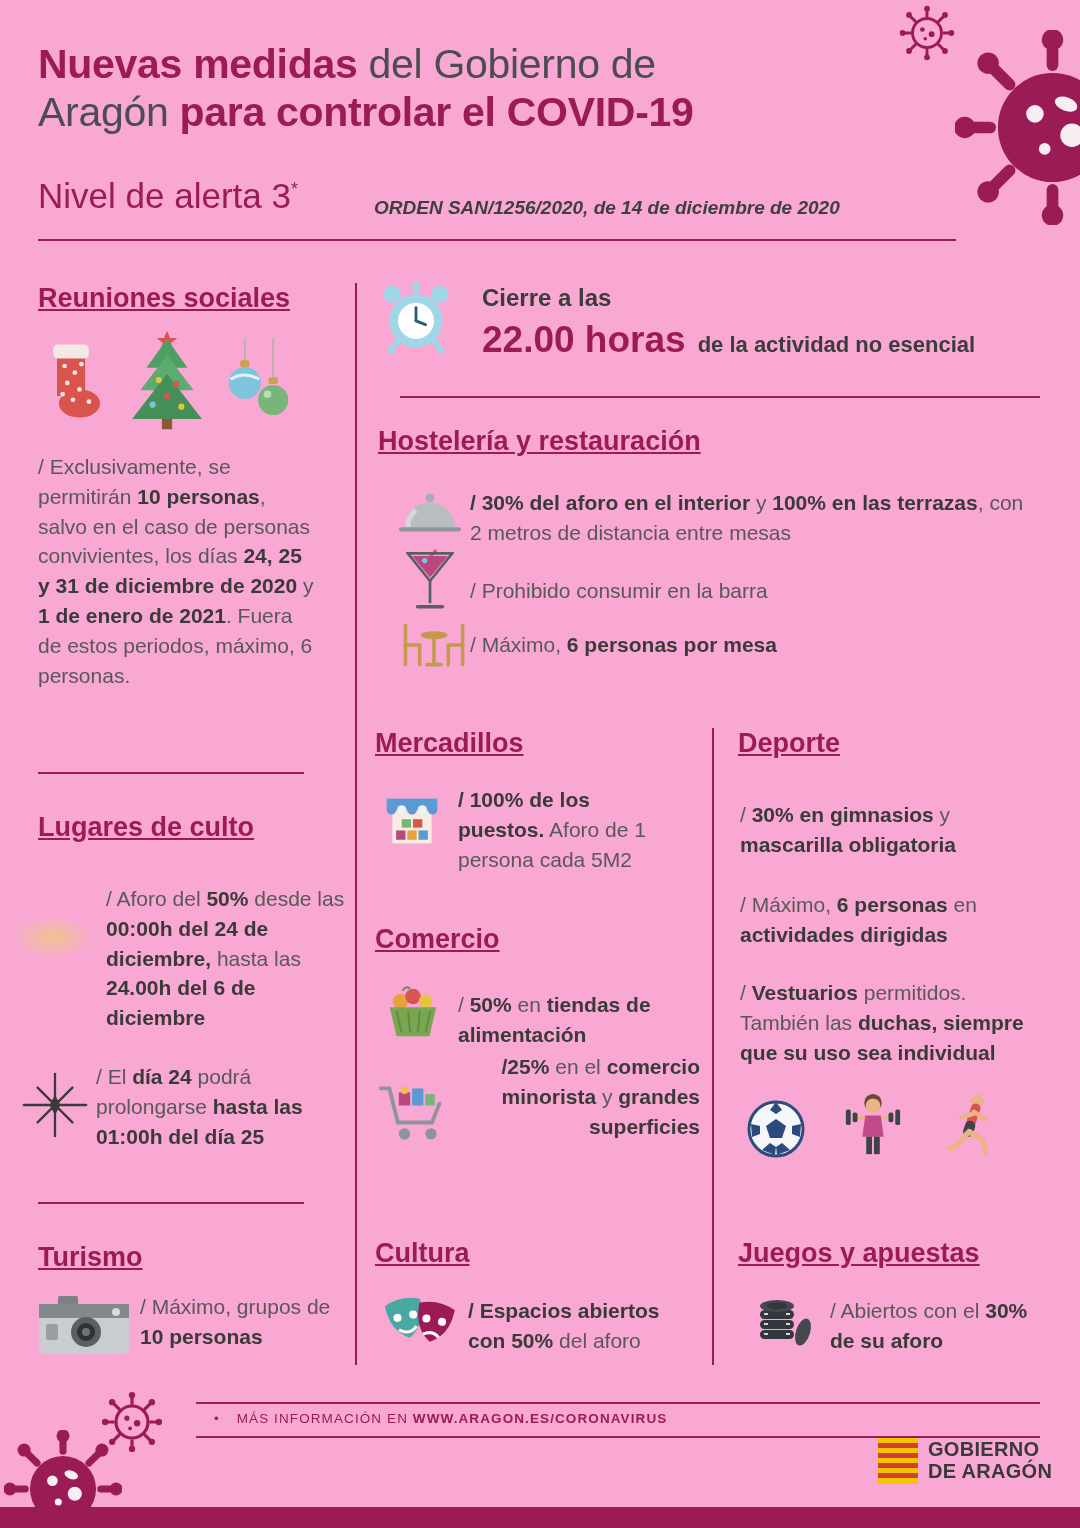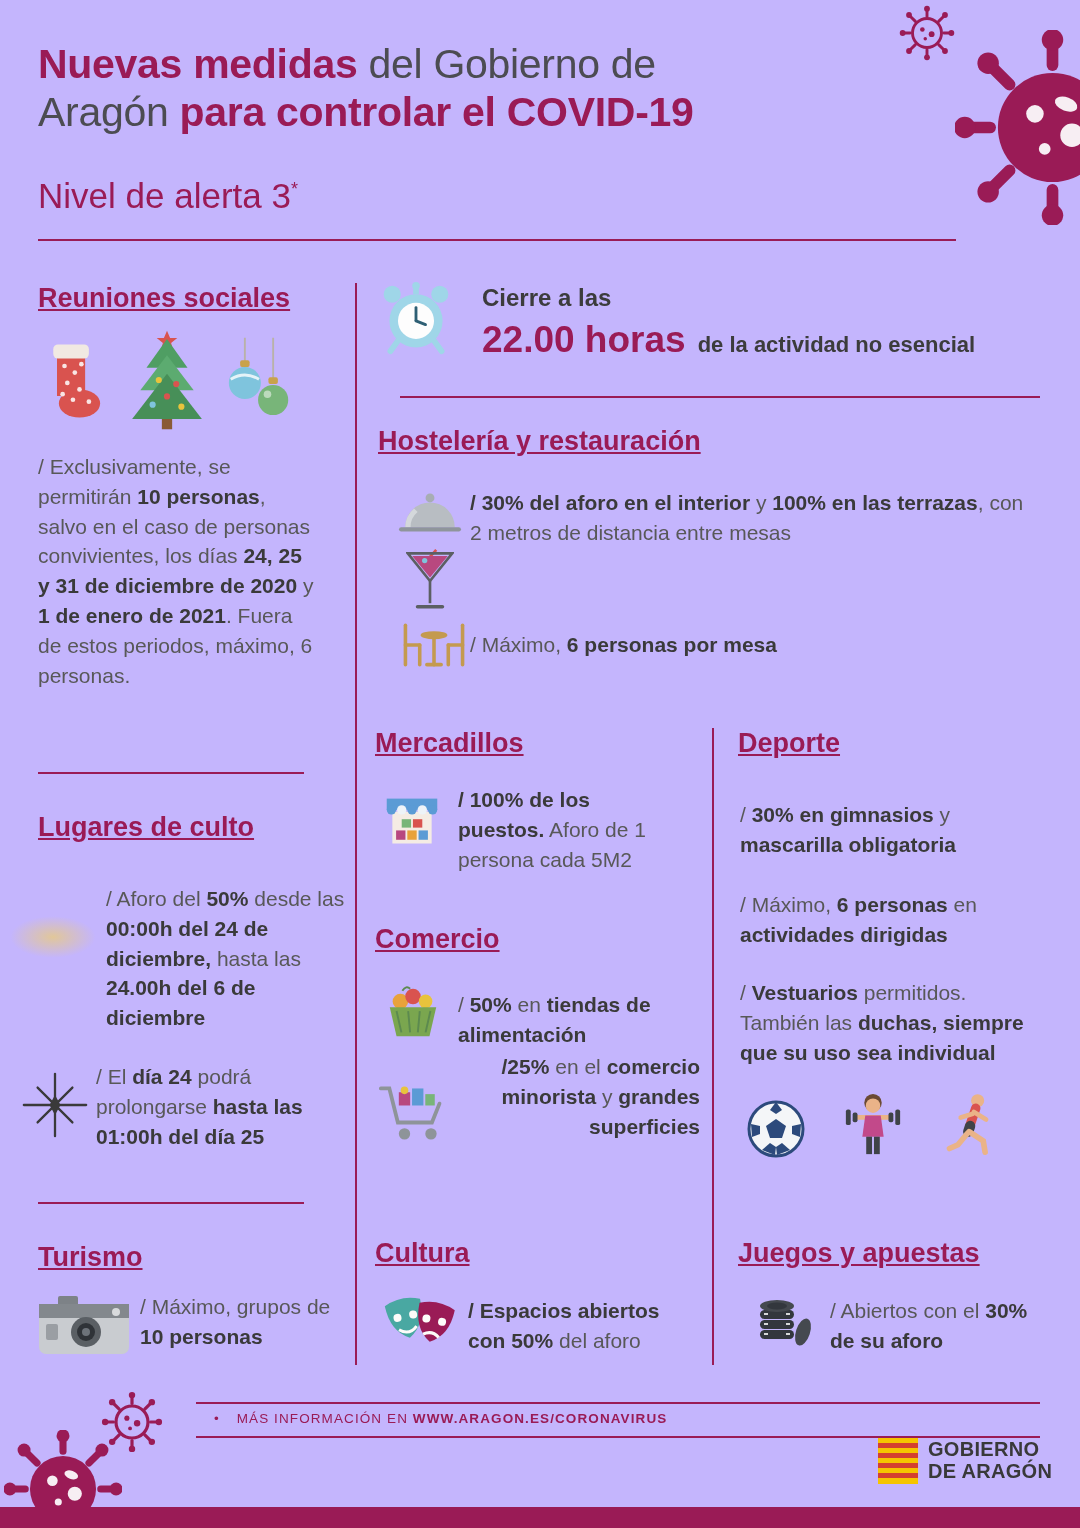--- a/index.html
+++ b/index.html
@@ -1,17 +1,17 @@
 <!DOCTYPE html>
 <html><head>
 <meta charset="utf-8">
 <style>
   * { margin:0; padding:0; box-sizing:border-box; }
   body { font-family:"Liberation Sans", sans-serif; background:#e8e8e8; }
-  .page { position:relative; width:1080px; height:1528px; background:#c4b5fd; overflow:hidden; }
+  .page { position:relative; width:1080px; height:1528px; background:#f9a8d4; overflow:hidden; }
   .abs { position:absolute; }
   .rule { background:#9a1b56; }
   .title { font-size:41px; line-height:1.18; color:#4c4c52; font-weight:400; letter-spacing:-0.3px; }
   .title .hl { color:#9a1b56; font-weight:700; }
   .alert { font-size:35px; color:#9a1b56; font-weight:400; }
   .order { font-size:19px; font-style:italic; font-weight:700; color:#3f3f3f; }
   .sec-title { font-size:27px; font-weight:700; color:#9a1b56;text-decoration:underline; }
   .txt { font-size:21px; line-height:1.42; color:#585858; }
   .txt .b { font-weight:700; color:#3a3a3a; }
   .closing-l1 { font-size:24px; font-weight:700; color:#3c3c3c; }
@@ -89,20 +89,21 @@
 
   <div class="abs title" style="left:38px; top:40px;">
     <div><span class="hl">Nuevas medidas</span><span> del Gobierno de</span></div>
     <div><span>Aragón </span><span class="hl">para controlar el COVID-19</span></div>
   </div>
 
   <div class="abs alert" style="left:38px; top:176px;">
     <span>Nivel de alerta 3</span><sup style="font-size:18px;">*</sup>
   </div>
 
+  <div class="abs order" style="left:374px; top:197px;">ORDEN SAN/1256/2020, de 14 de diciembre de 2020</div>
 
   <div class="abs rule" style="left:38px; top:239px; width:918px; height:2px;"></div>
 
   <span class="abs" style="left:898px; top:4px; width:58px; height:58px;">
     <svg viewBox="0 0 100 100">
         <use href="#virusO"></use>
       </svg>
   </span>
   <span class="abs" style="left:955px; top:30px; width:195px; height:195px;">
     <svg viewBox="0 0 100 100">
@@ -246,20 +247,21 @@
   <span class="abs" style="left:406px; top:548px; width:48px; height:66px;">
     <svg viewBox="0 0 54 74">
       <line x1="34" y1="2" x2="18" y2="20" stroke="#d9534f" stroke-width="3"></line>
       <polygon points="7,9 47,9 27,33" fill="#b8487f"></polygon>
       <polygon points="2,6 52,6 27,37" fill="none" stroke="#5b5f63" stroke-width="3"></polygon>
       <line x1="27" y1="37" x2="27" y2="62" stroke="#5b5f63" stroke-width="3"></line>
       <line x1="13" y1="66" x2="41" y2="66" stroke="#5b5f63" stroke-width="4" stroke-linecap="round"></line>
       <circle cx="21" cy="14" r="3" fill="#7fc4dd"></circle>
     </svg>
   </span>
+  <p class="abs txt" style="left:470px; top:576px; width:500px;"><span>/ Prohibido consumir en la barra</span></p>
 
   <span class="abs" style="left:396px; top:620px; width:76px; height:50px;">
     <svg viewBox="0 0 84 56">
       <g fill="none" stroke="#c49a4f" stroke-width="4" stroke-linecap="round">
         <line x1="10" y1="6" x2="10" y2="50"></line>
           <line x1="10" y1="28" x2="26" y2="28"></line>
           <line x1="26" y1="28" x2="26" y2="50"></line>
         <line x1="74" y1="6" x2="74" y2="50"></line>
           <line x1="58" y1="28" x2="74" y2="28"></line>
           <line x1="58" y1="28" x2="58" y2="50"></line>

